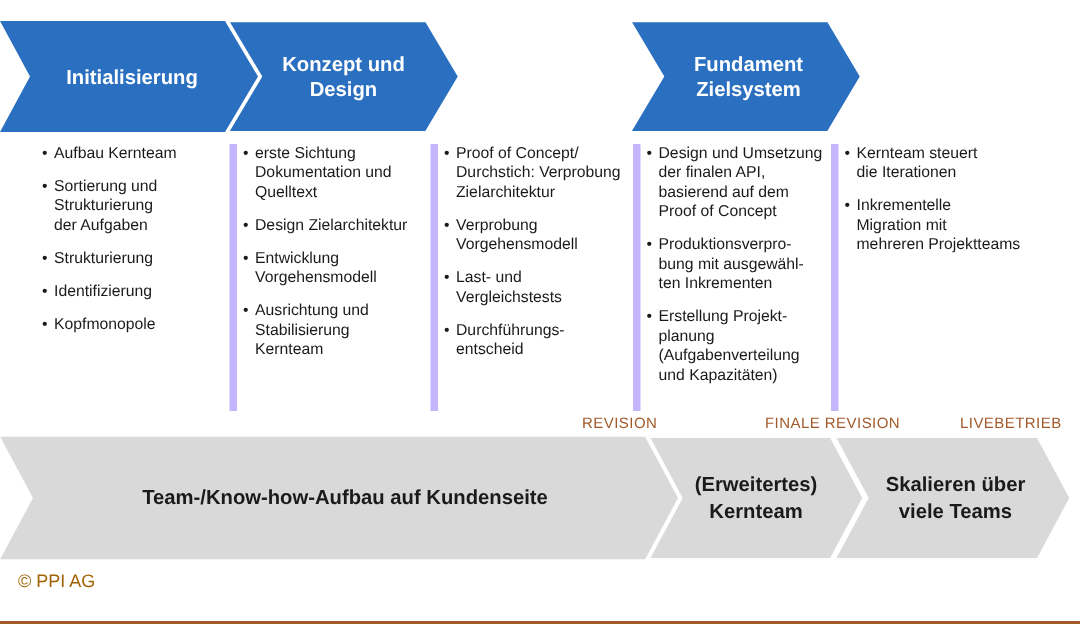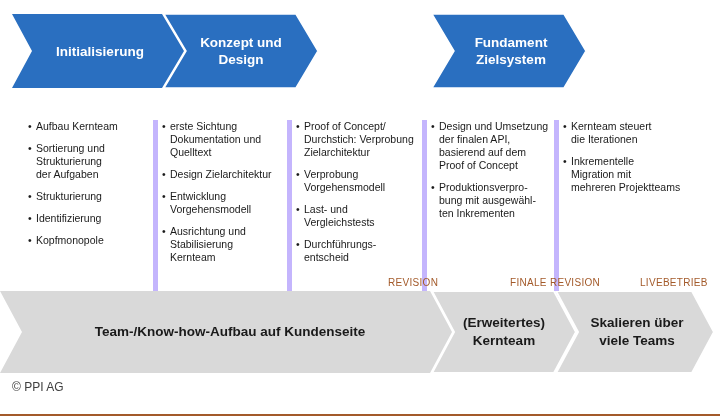--- a/index.html
+++ b/index.html
@@ -1,42 +1,42 @@
 <!DOCTYPE html>
 <html><head>
   <meta charset="utf-8">
   <style>
     html, body { margin: 0; padding: 0; }
     body {
       width: 720px; height: 420px; background: #ffffff; position: relative; overflow: hidden;
       font-family: "Liberation Sans", sans-serif; color: #1a1a1a;
     }
-    .phase-row { position: absolute; left: 12px; top: 14px; width: 588px; height: 74px; }
+    .phase-row { position: absolute; left: 0; top: 14px; width: 588px; height: 74px; }
     .chev { position: absolute; top: 0; height: 74px; }
     .chev svg { position: absolute; left: 0; top: 0; }
     .chev-label {
       position: absolute; top: 0; height: 74px; display: flex; align-items: center; justify-content: center;
       text-align: center; color: #ffffff; font-weight: bold; font-size: 13.5px; line-height: 17px; white-space: pre-line;
     }
     .col {
-      position: absolute; top: 96px; height: 178px; font-size: 10.5px; line-height: 13px; color: #1a1a1a; margin-top: 24px;
+      position: absolute; top: 96px; height: 178px; font-size: 10.5px; line-height: 13px; color: #1a1a1a;
     }
     .col.bordered { border-left: 5px solid #c4b5fd; }
     .col ul { list-style: none; margin: 0; padding: 0; }
     .col li { position: relative; padding-left: 8px; margin-bottom: 9px; white-space: pre-line; }
     .col li::before { content: "•"; position: absolute; left: 0; top: 0; }
     .milestone {
       position: absolute; top: 277px; font-size: 10px; color: #a35a2a; letter-spacing: 0.3px;
     }
     .bottom-row { position: absolute; left: 0; top: 291px; width: 720px; height: 82px; }
     .grey-label {
       position: absolute; top: 0; height: 82px; display: flex; align-items: center; justify-content: center;
       text-align: center; color: #1a1a1a; font-weight: bold; font-size: 13.5px; line-height: 18px; white-space: pre-line;
     }
-    .copyright { position: absolute; left: 12px; top: 380px; font-size: 12px; color: #404040; }
+    .copyright { position: absolute; left: 12px; top: 380px; font-size: 12px; color: #a16207; }
     .rule { position: absolute; left: 0; top: 414px; width: 720px; height: 2px; background: #a35a2a; }
   </style>
 </head>
 <body>
 
 <div class="phase-row">
   <div class="chev" style="left:0;width:172px;">
     <svg width="172" height="74">
         <polygon points="0,0 150,0 172,37 150,74 0,74 20,37" fill="#2a6fc0"></polygon>
       </svg>
@@ -97,20 +97,24 @@
 </div>
 <div class="col bordered" style="left:422px;width:130px;padding-left:4px;">
   <ul>
     <li>Design und Umsetzung
 der finalen API,
 basierend auf dem
 Proof of Concept</li>
     <li>Produktionsverpro-
 bung mit ausgewähl-
 ten Inkrementen</li>
+    <li>Erstellung Projekt-
+planung
+(Aufgabenverteilung
+und Kapazitäten)</li>
   </ul>
 </div>
 <div class="col bordered" style="left:554px;width:150px;padding-left:4px;">
   <ul>
     <li>Kernteam steuert
 die Iterationen</li>
     <li>Inkrementelle
 Migration mit
 mehreren Projektteams</li>
   </ul>

